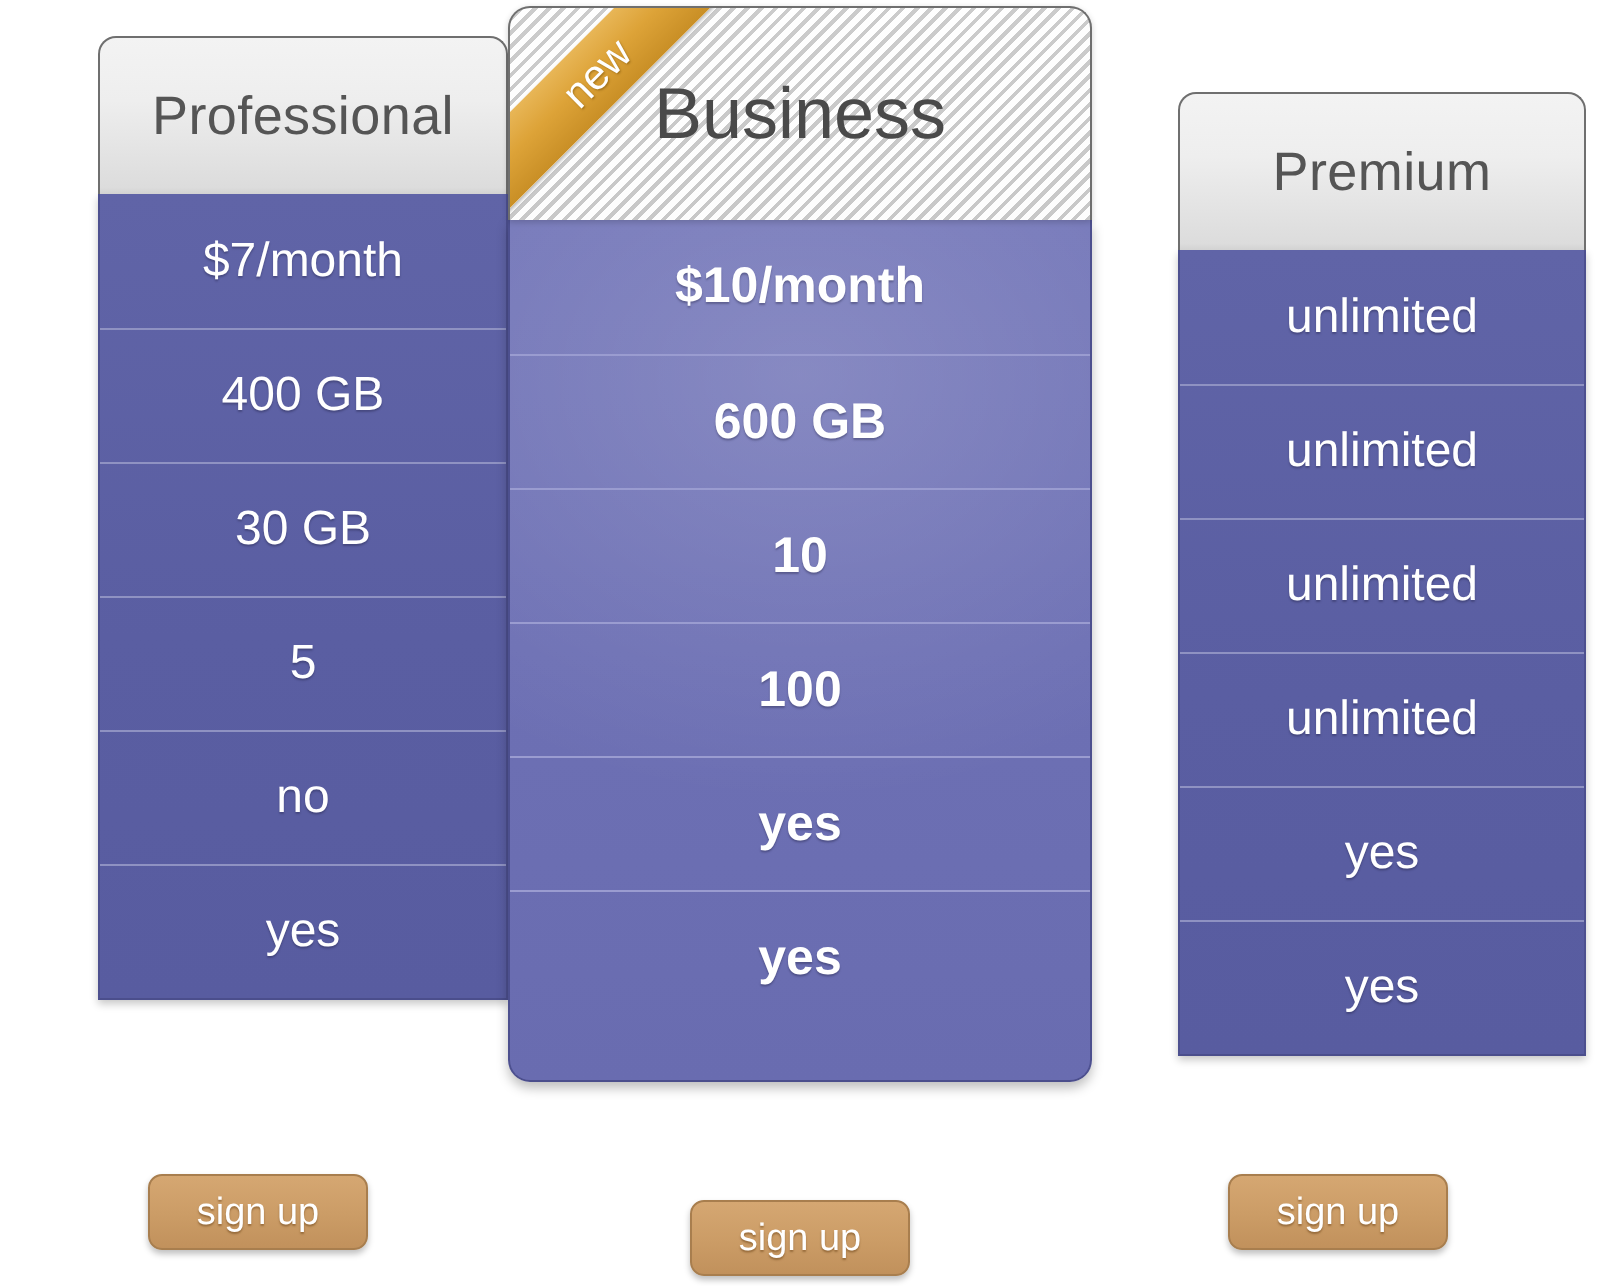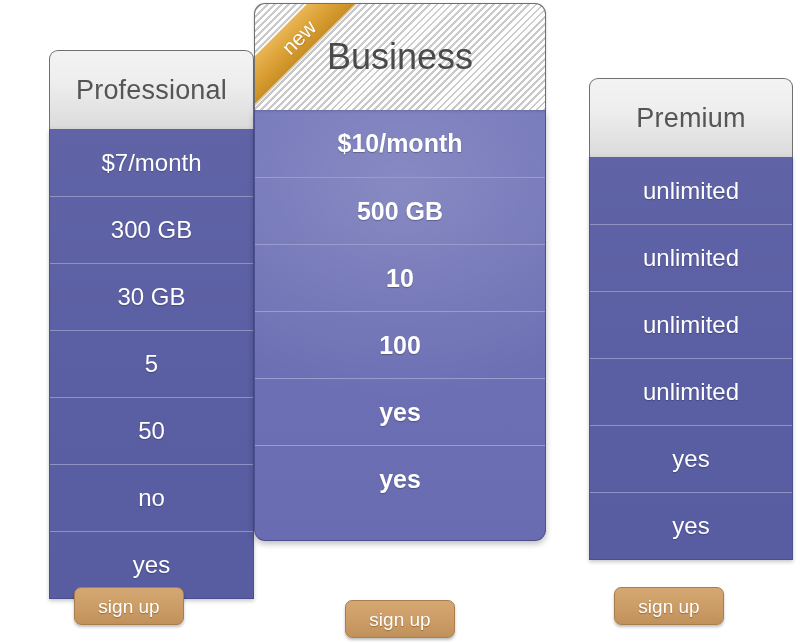--- a/index.html
+++ b/index.html
@@ -23,21 +23,21 @@
     height: 643px;
   }
 
   
   .plan-col {
     position: absolute;
     box-sizing: border-box;
   }
 
   
-  .side-col { top: 50px; width: 249px; padding-left: 44px; }
+  .side-col { top: 18px; width: 249px; padding-left: 44px; }
   .side-col.left  { left: 5px; }
   .side-col.right { left: 545px; width: 248px; margin-top: 28px; }
 
   .side-head {
     position: relative;
     height: 78px;
     border: 1px solid #6f6f6f;
     border-bottom: none;
     border-radius: 9px 9px 0 0;
     background: linear-gradient(to bottom, #f3f3f3 0%, #eeeeee 40%, #dcdcdc 96%, #d2d2d2 100%);
@@ -180,39 +180,38 @@
 <body>
 
 <div id="pricing-table">
 
   <div class="plan-col side-col left">
     <div class="side-head">
       <span class="head-label">Professional</span>
     </div>
     <div class="side-body">
       <div class="cell">$7/month</div>
-      <div class="cell">300 GB</div>
+      <div class="cell">400 GB</div>
       <div class="cell">30 GB</div>
       <div class="cell">5</div>
-      <div class="cell">50</div>
       <div class="cell">no</div>
       <div class="cell">yes</div>
     </div>
   </div>
 
   <div class="plan-col feature-col">
     <div class="feature-head">
       <div class="ribbon">
         <span class="ribbon-label">new</span>
       </div>
       <span class="head-label">Business</span>
     </div>
     <div class="feature-body">
       <div class="cell">$10/month</div>
-      <div class="cell">500 GB</div>
+      <div class="cell">600 GB</div>
       <div class="cell">10</div>
       <div class="cell">100</div>
       <div class="cell">yes</div>
       <div class="cell">yes</div>
     </div>
   </div>
 
   <div class="plan-col side-col right">
     <div class="side-head">
       <span class="head-label">Premium</span>

